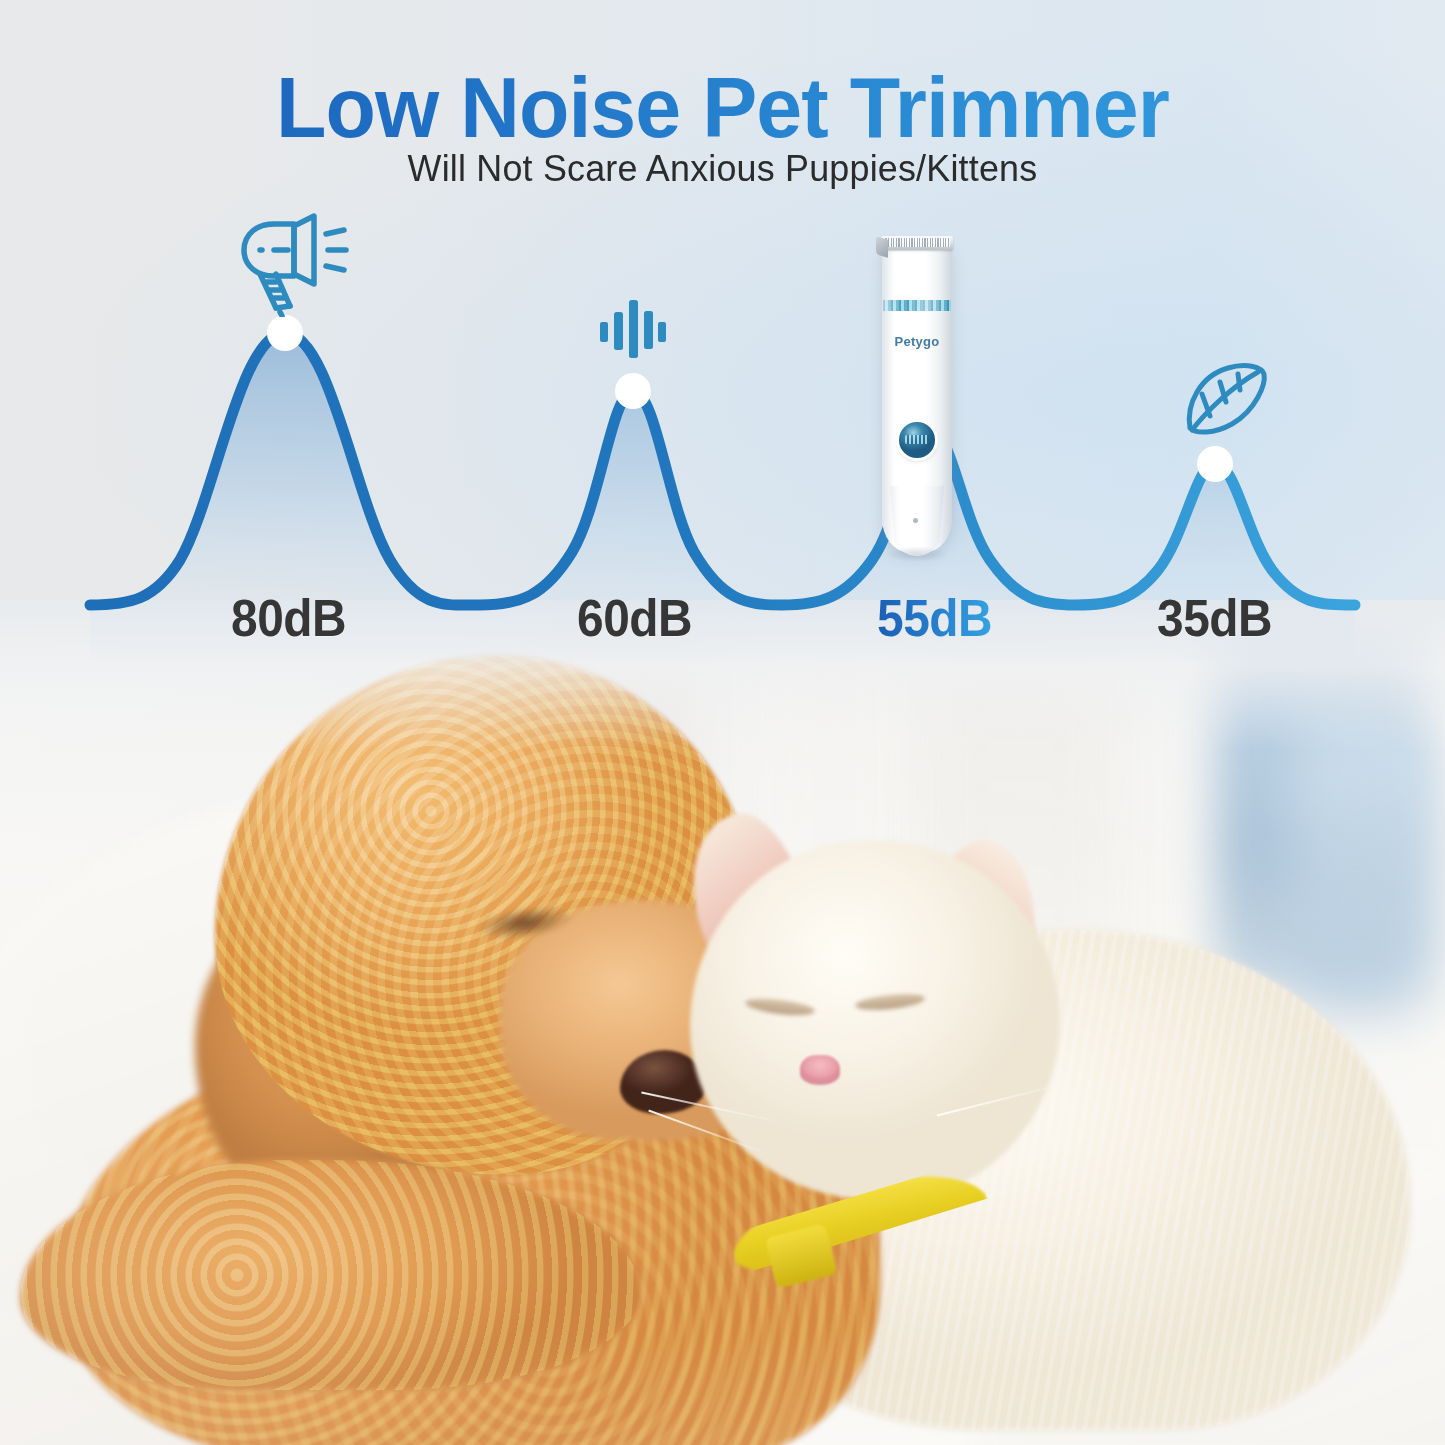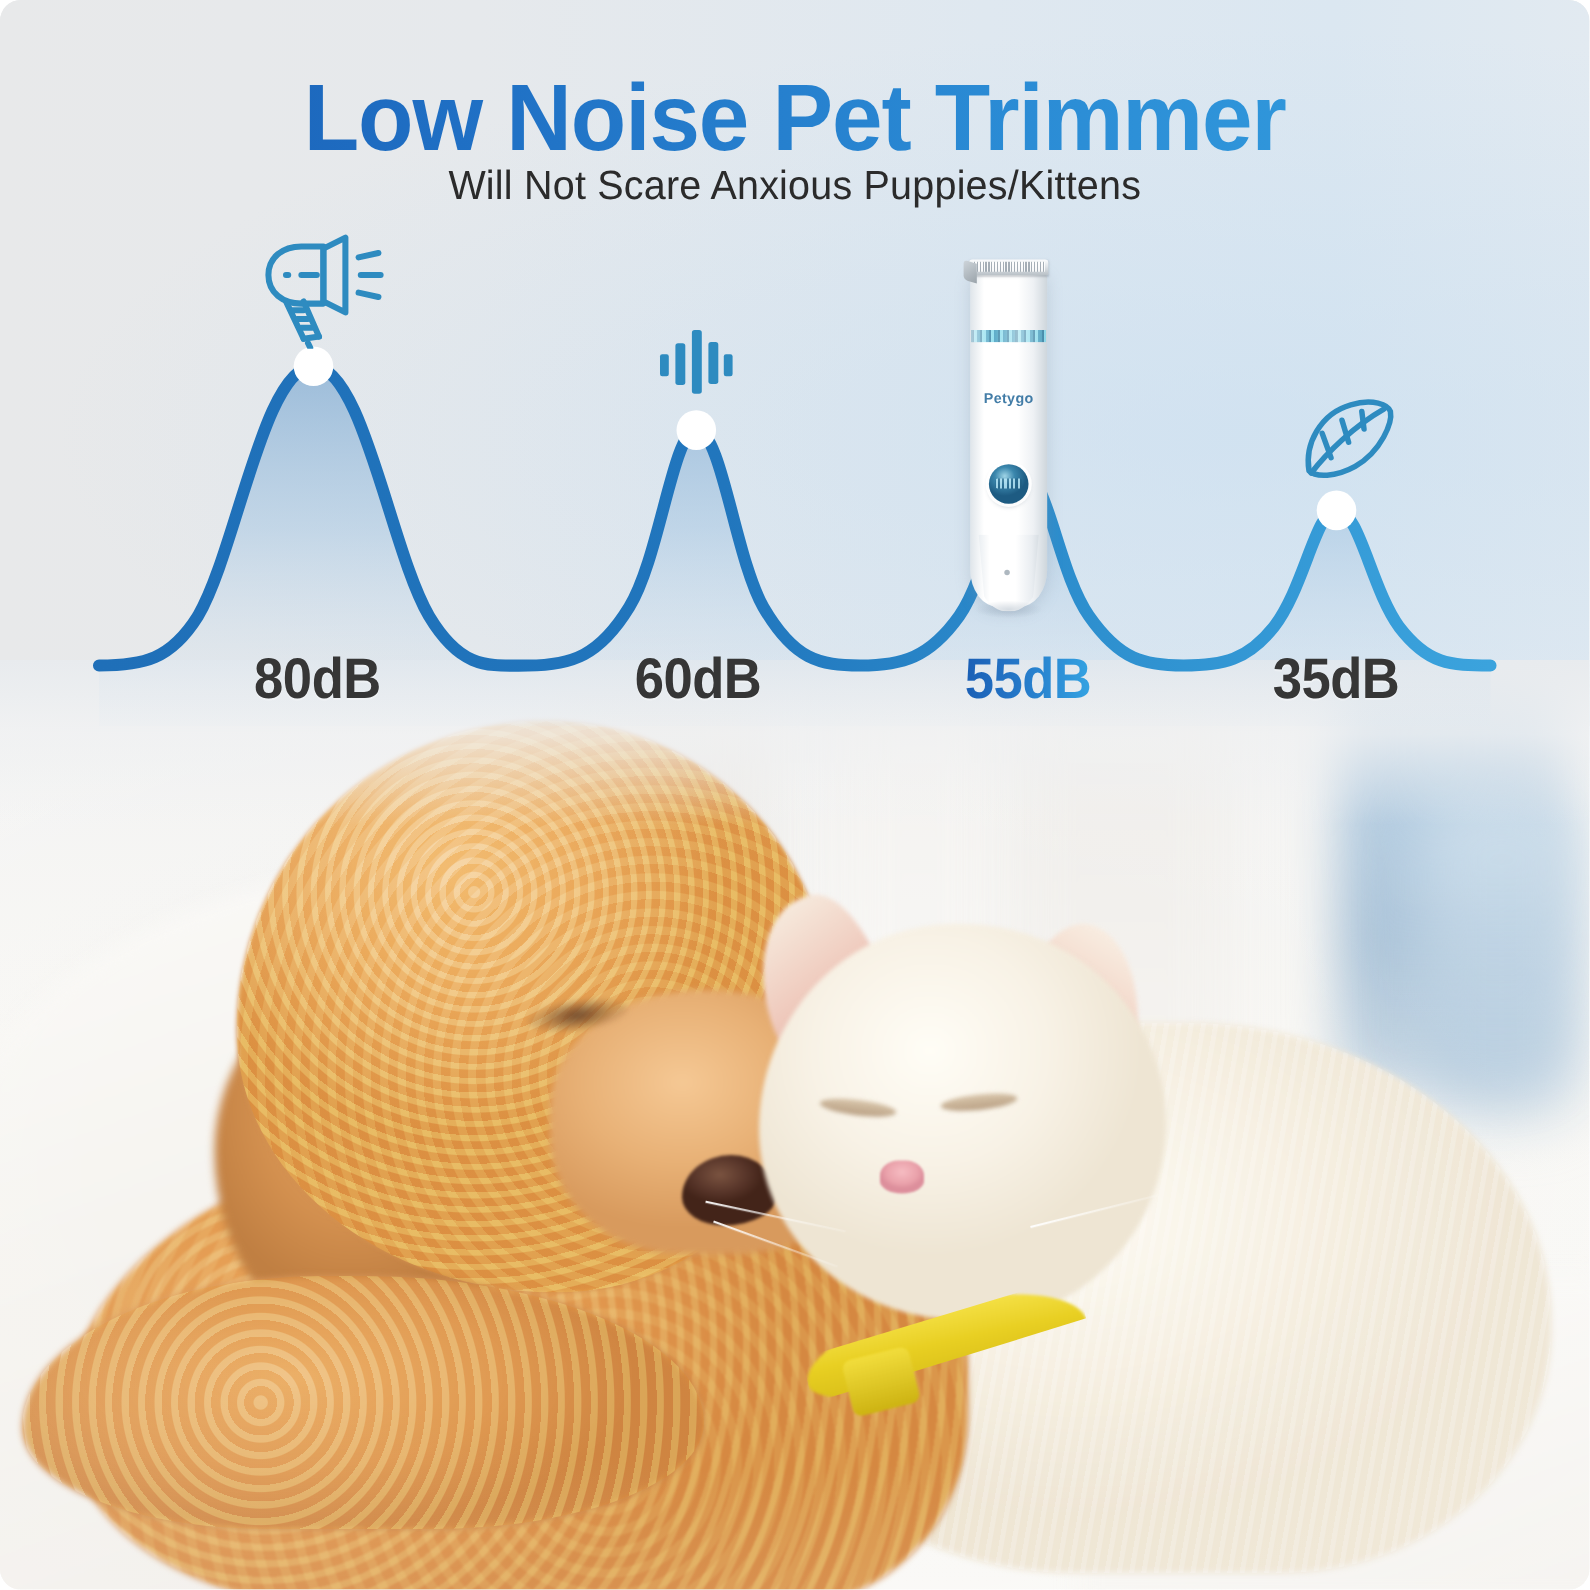--- a/index.html
+++ b/index.html
@@ -6,21 +6,20 @@
     margin: 0;
     padding: 0;
     background: #ffffff;
   }
   #page {
     position: relative;
     width: 1445px;
     height: 1445px;
     overflow: hidden;
     font-family: "Liberation Sans", sans-serif;
-    border-radius: 19px;
   }
 
   
   .bg-base {
     position: absolute;
     inset: 0;
     background:
       linear-gradient(180deg,
         #e8e9ea 0%,
         #e7e9eb 22%,
@@ -372,21 +371,20 @@
     background: linear-gradient(90deg, rgba(255,255,255,.55) 0%, rgba(255,255,255,0) 30%, rgba(255,255,255,.45) 62%, rgba(255,255,255,0) 100%);
   }
   .trimmer-brand {
     position: absolute; left: 0; top: 98px; width: 82px;
     text-align: center;
     font-size: 13px;
     font-weight: 700;
     color: #2f6f9e;
     letter-spacing: .3px;
     opacity: .9;
-    margin-top: 20px;
   }
   .trimmer-button {
     position: absolute; left: 23px; top: 186px; width: 36px; height: 36px;
     border-radius: 50%;
     background:
       radial-gradient(55% 50% at 40% 30%, #9fd4e6 0%, #3b87ad 45%, #1d5b82 100%);
     box-shadow: 0 0 0 3px rgba(255,255,255,.92), 0 2px 5px rgba(40,70,95,.35);
   }
   .trimmer-button-glyph {
     position: absolute; left: 6px; top: 13px; width: 24px; height: 9px;

